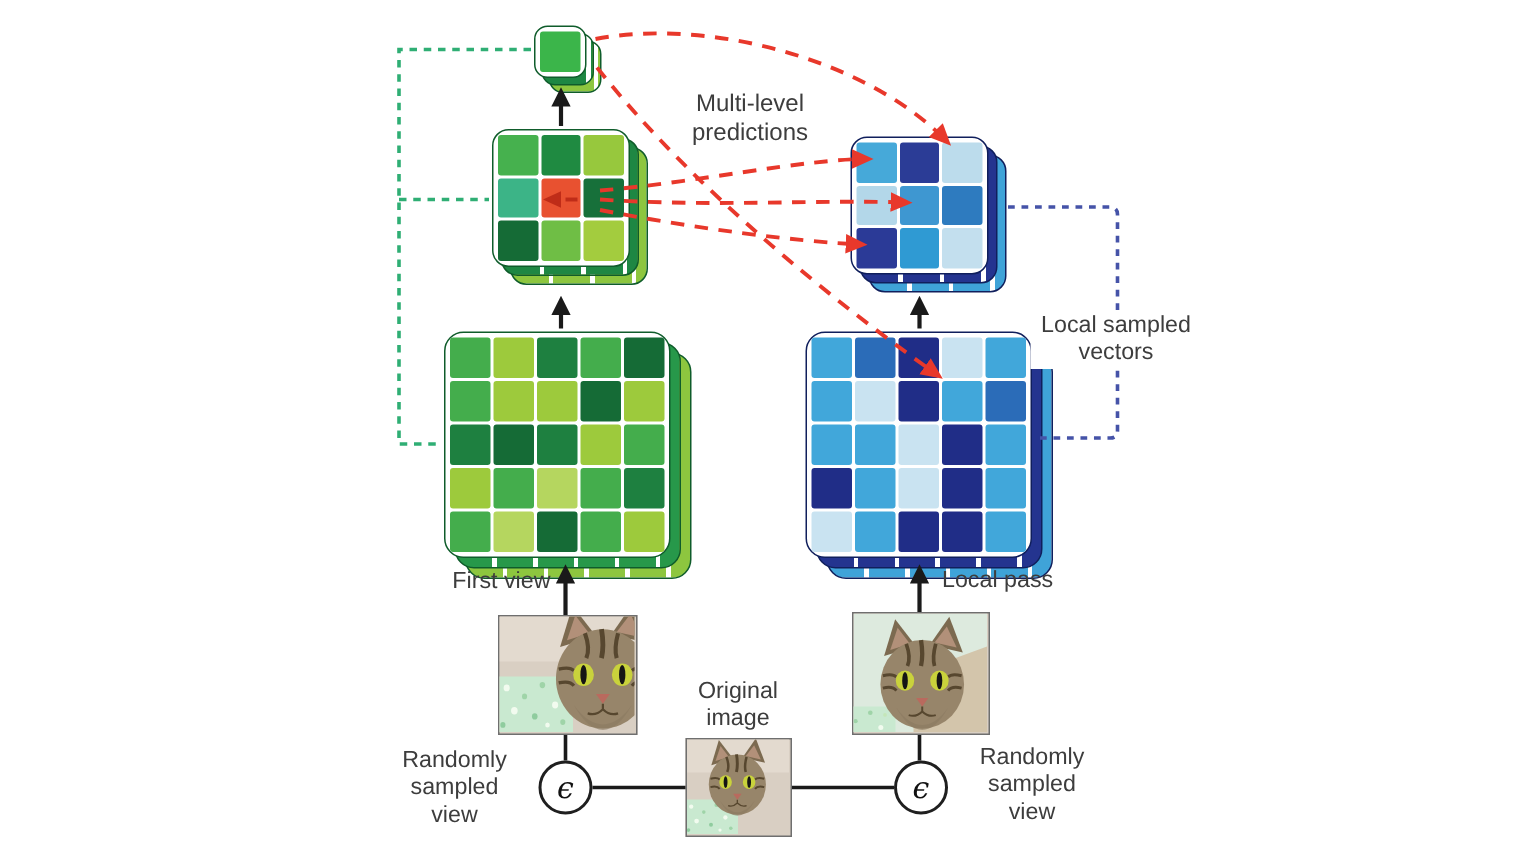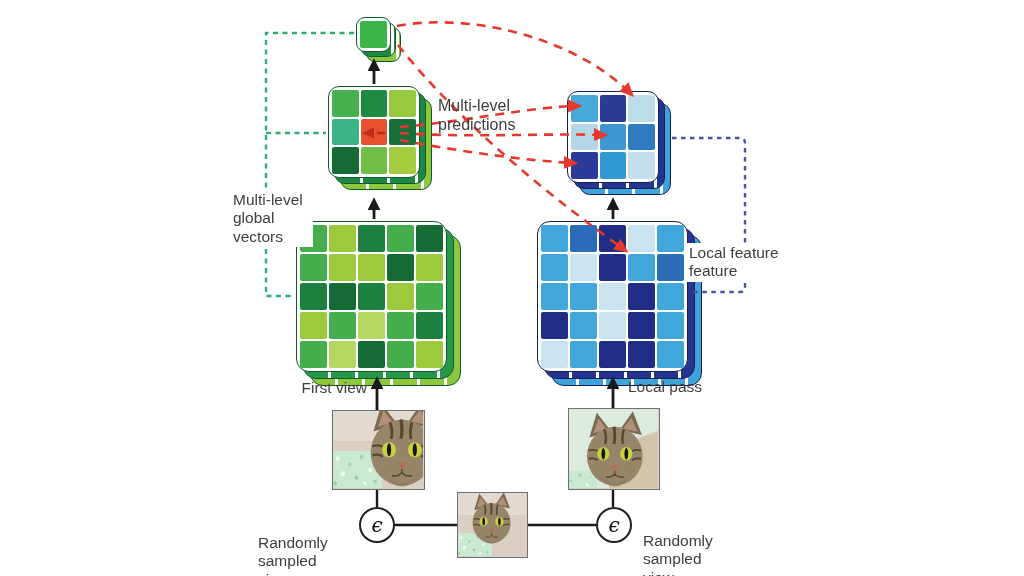--- a/index.html
+++ b/index.html
@@ -5,21 +5,21 @@
   html,body{margin:0;padding:0;background:#fff;}
   .canvas{position:relative;width:1024px;height:576px;background:#ffffff;overflow:hidden;
           font-family:"Liberation Sans","DejaVu Sans",sans-serif;color:#3d3d3d;}
   .grid-wrap{position:absolute;inset:0;z-index:1;}
   .grid-layer{position:absolute;box-sizing:border-box;}
   .grid-panel{position:absolute;display:grid;gap:2px;padding:3px;background:#fff;
               box-sizing:border-box;overflow:hidden;}
   .grid-cell{border-radius:2px;}
   .connectors{position:absolute;inset:0;z-index:5;pointer-events:none;}
   .label{position:absolute;z-index:6;line-height:1.18;font-size:15.5px;color:#3d3d3d;}
-  .label.center{margin-top:36px;}
+  .label.center{text-align:center;}
   .label.whitebg{background:#ffffff;padding:1px 2px;}
   .eps-circle{position:absolute;z-index:4;width:36px;height:36px;border-radius:50%;
               background:#fff;border:2px solid #1f1f1f;box-sizing:border-box;
               display:flex;align-items:center;justify-content:center;
               font-family:"DejaVu Serif","Liberation Serif",serif;font-style:italic;
               font-size:20px;color:#111;}
   .photo{position:absolute;z-index:2;border:1.5px solid #6f6f6f;box-sizing:border-box;background:#d9cfc3;}
   .photo svg{display:block;}
 </style>
 </head>
@@ -230,26 +230,26 @@
     </g>
 
     <g>
       <path d="M362,133 L374,127.5 L374,138.5 Z" fill="#bf2c18"></path>
       <path d="M377,133 L385,133" stroke="#bf2c18" stroke-width="2.6"></path>
     </g>
   </svg>
 
   <div class="label center" style="left:438px;top:61px;width:124px;font-size:16px;">Multi-level predictions</div>
 
-  <div class="label whitebg" style="left:231px;top:190px;width:78px;">Multi-level global vectors</div>
-
-  <div class="label center whitebg" style="left:687px;top:207px;width:110px;">Local feature feature</div>
+
+  <div class="label center whitebg" style="left:687px;top:207px;width:110px;">Local sampled vectors</div>
 
   <div class="label" style="left:293px;top:379px;width:74px;text-align:right;">First view</div>
 
   <div class="label" style="left:628px;top:378px;width:100px;">Local pass</div>
 
+  <div class="label center" style="left:452px;top:452px;width:80px;">Original image</div>
 
   <div class="label center" style="left:258px;top:498px;width:90px;">Randomly sampled view</div>
 
   <div class="label center" style="left:643px;top:496px;width:90px;">Randomly sampled view</div>
 
 </div>
 
 </body></html>

